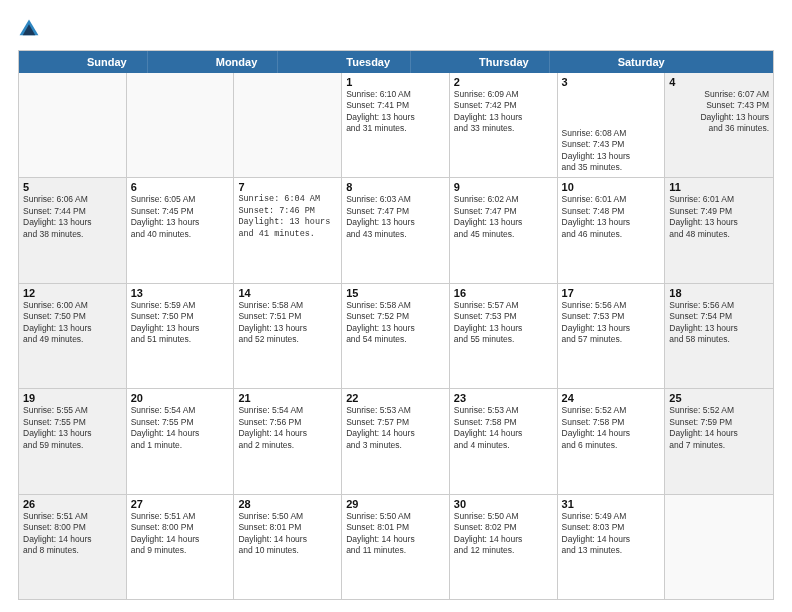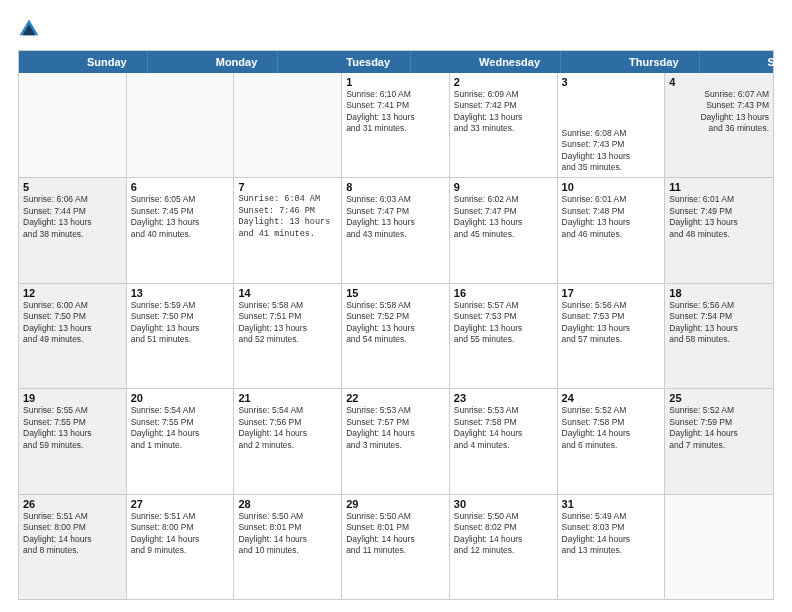--- a/index.html
+++ b/index.html
@@ -127,21 +127,20 @@
       <div class="month-title"></div>
       <div class="location"></div>
     </div>
   </div>
 
   <div class="calendar">
     <div class="cal-header" id="cal-header">
         <div class="cal-header-cell">Sunday</div>
         <div class="cal-header-cell">Monday</div>
         <div class="cal-header-cell">Tuesday</div>
-        <div class="cal-header-cell">Wednesday</div>
         <div class="cal-header-cell">Thursday</div>
         <div class="cal-header-cell">Saturday</div>
       </div>
     <div class="cal-body" id="cal-body">
         <div class="cal-row">
           <div class="cal-cell empty"></div>
           <div class="cal-cell empty"></div>
           <div class="cal-cell empty"></div>
           <div class="cal-cell">
             <span class="day-num">1</span>

